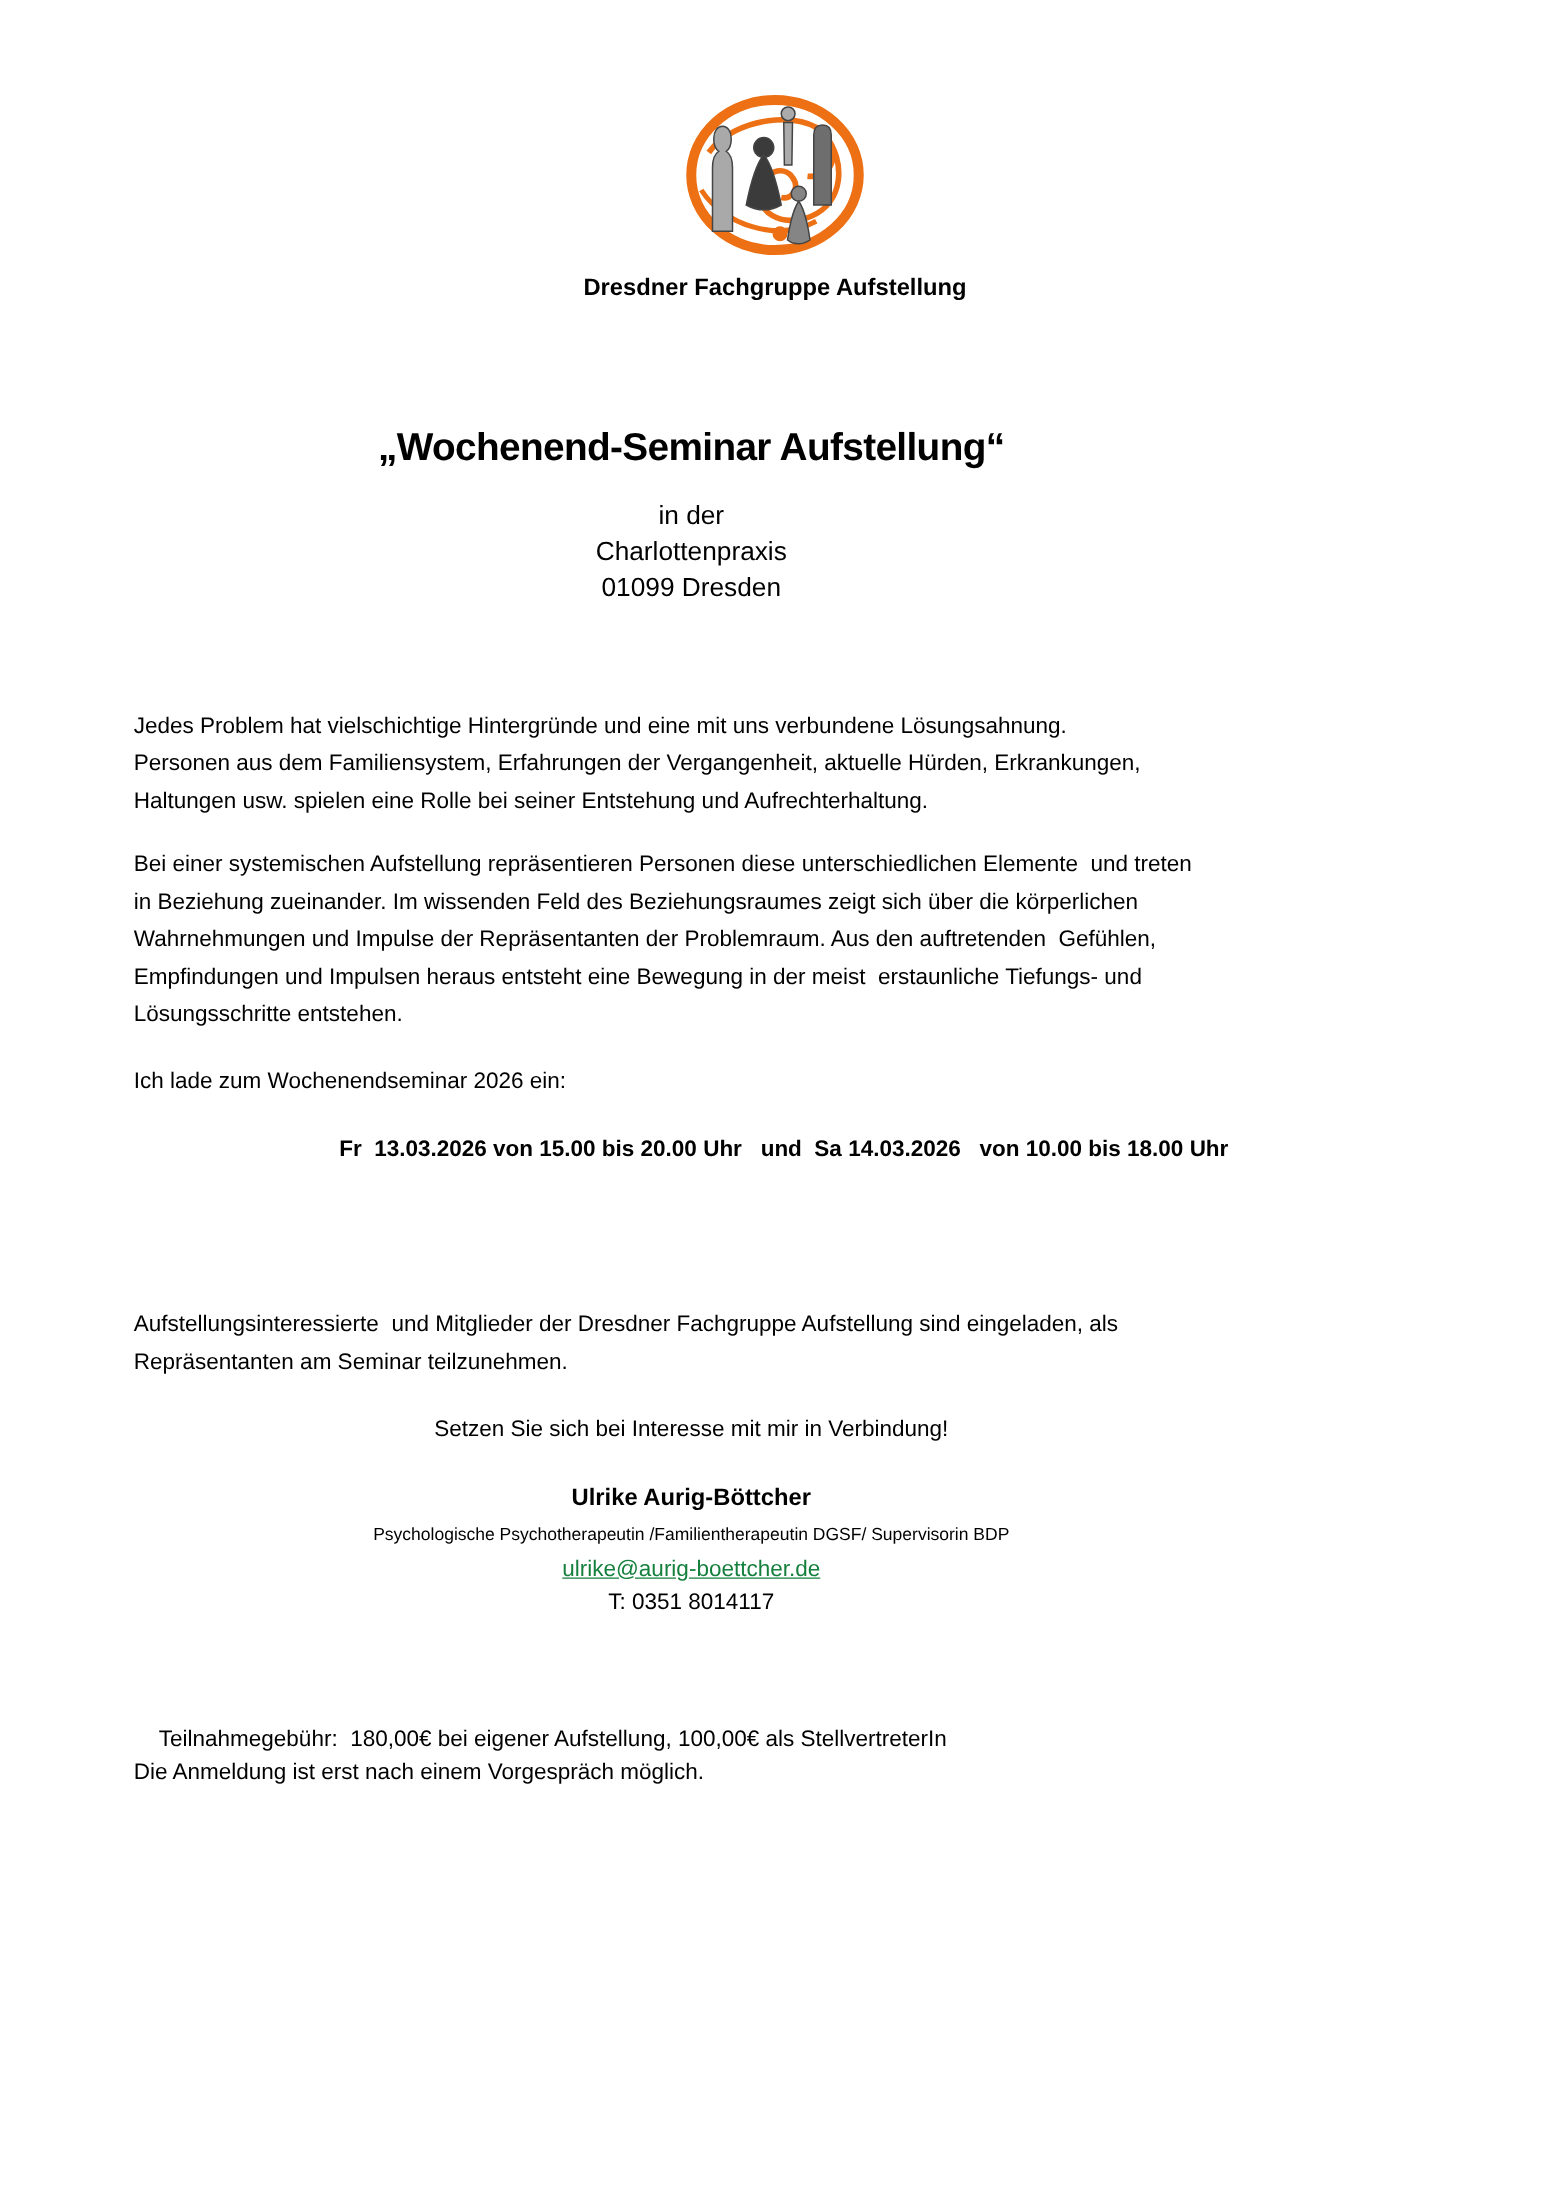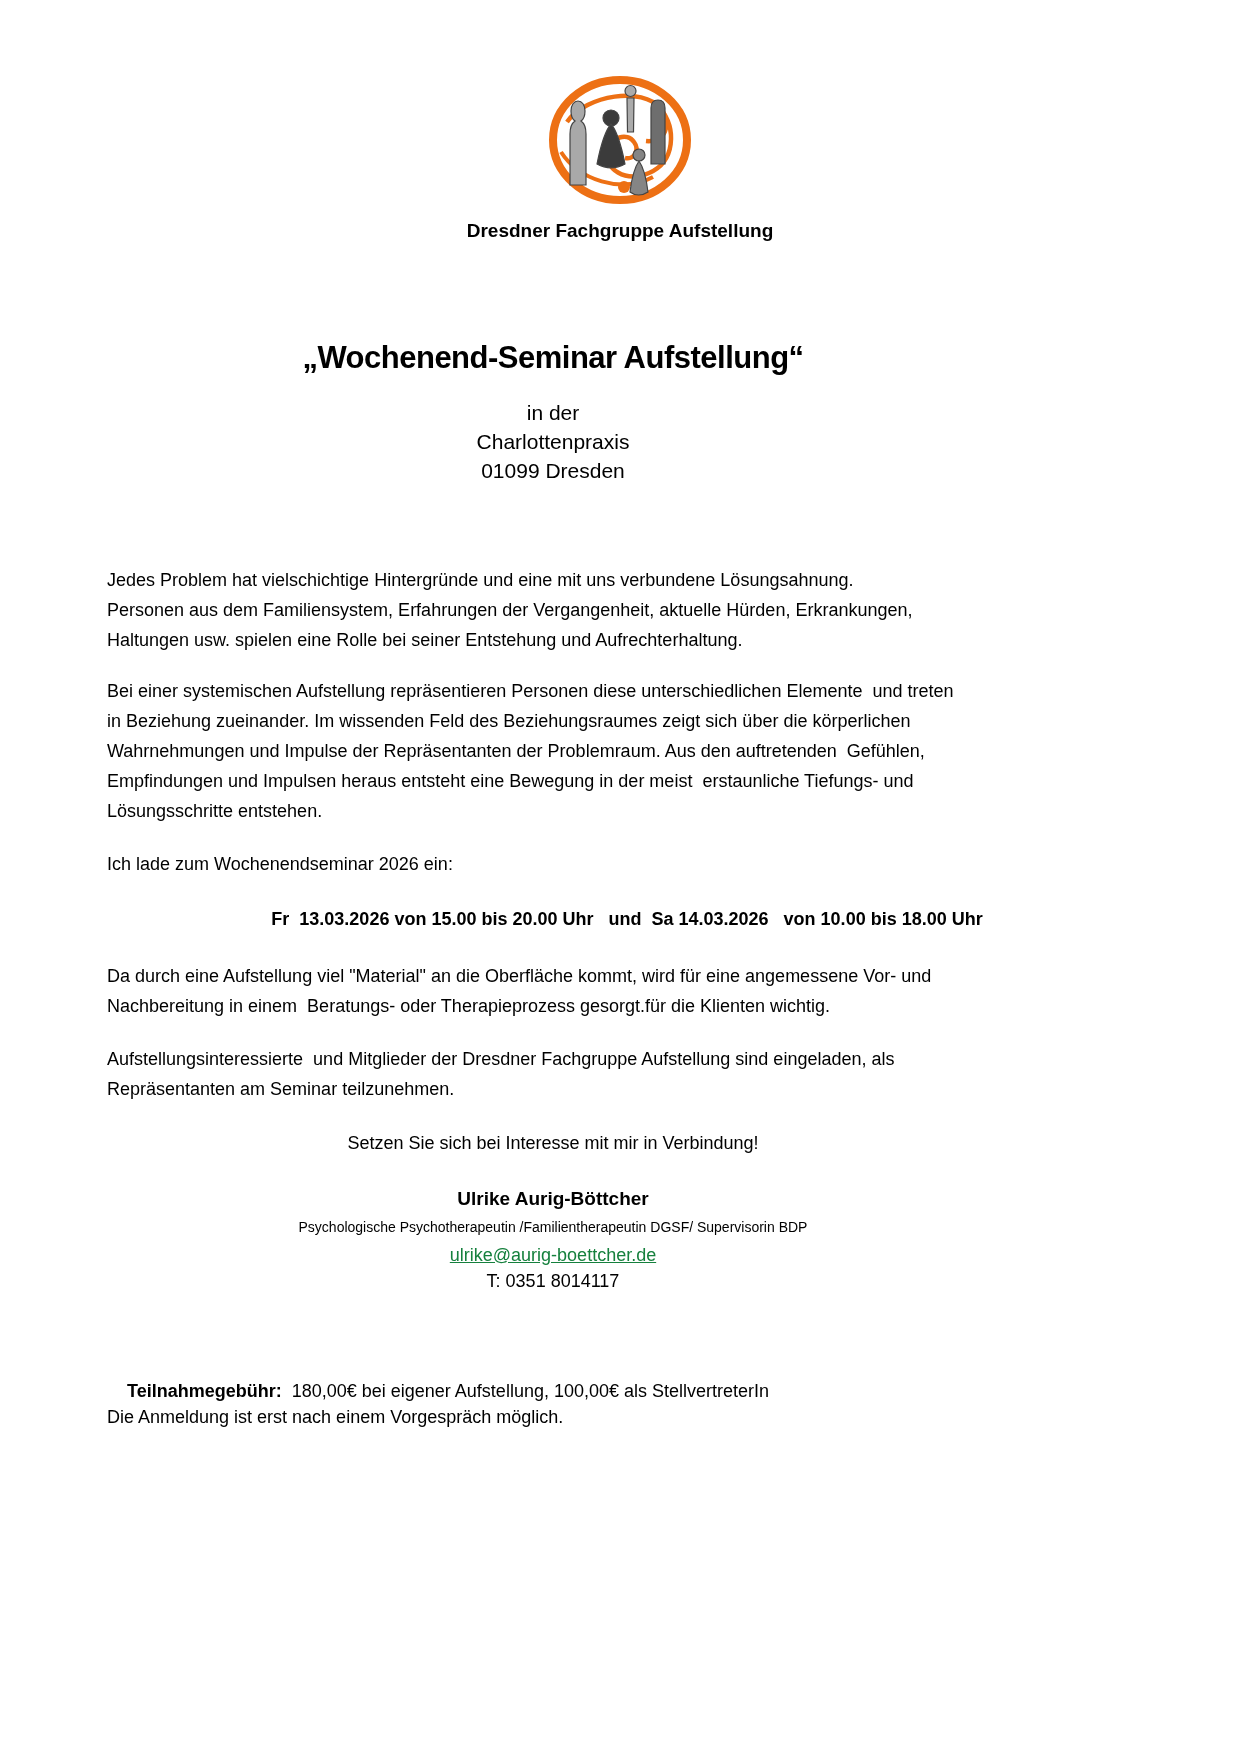--- a/index.html
+++ b/index.html
@@ -26,21 +26,21 @@
     left: 0;
     width: 1240px;
     text-align: center;
   }
   .para {
     left: 107px;
     width: 1035px;
     text-align: left;
   }
   .pre { white-space: pre-wrap; }
-  .b { font-weight: bold; }
+  .b { font-weight: normal; }
   .org-name {
     font-weight: bold;
     font-size: 19px;
     line-height: 24px;
   }
   .doc-title {
     font-weight: bold;
     font-size: 31px;
     line-height: 46px;
     letter-spacing: -0.5px;
@@ -112,24 +112,20 @@
     <div class="line">in Beziehung zueinander. Im wissenden Feld des Beziehungsraumes zeigt sich über die körperlichen</div>
     <div class="line">Wahrnehmungen und Impulse der Repräsentanten der Problemraum. Aus den auftretenden  Gefühlen,</div>
     <div class="line">Empfindungen und Impulsen heraus entsteht eine Bewegung in der meist  erstaunliche Tiefungs- und</div>
     <div class="line">Lösungsschritte entstehen.</div>
   </div>
 
   <div class="abs para" style="top:849px">Ich lade zum Wochenendseminar 2026 ein:</div>
 
   <div class="abs para schedule" style="top:904px"> Fr  13.03.2026 von 15.00 bis 20.00 Uhr   und  Sa 14.03.2026   von 10.00 bis 18.00 Uhr</div>
 
-  <div class="abs para" style="top:961px">
-    <div class="line">Da durch eine Aufstellung viel "Material" an die Oberfläche kommt, wird für eine angemessene Vor- und</div>
-    <div class="line">Nachbereitung in einem  Beratungs- oder Therapieprozess gesorgt.für die Klienten wichtig.</div>
-  </div>
 
   <div class="abs centered-col" style="top:1128px">Setzen Sie sich bei Interesse mit mir in Verbindung!</div>
 
   <div class="abs para" style="top:1044px">
     <div class="line">Aufstellungsinteressierte  und Mitglieder der Dresdner Fachgruppe Aufstellung sind eingeladen, als</div>
     <div class="line">Repräsentanten am Seminar teilzunehmen.</div>
   </div>
 
   <div class="abs centered-col contact-name" style="top:1186px">Ulrike Aurig-Böttcher</div>
   <div class="abs centered-col contact-role" style="top:1214px">Psychologische Psychotherapeutin /Familientherapeutin DGSF/ Supervisorin BDP</div>

